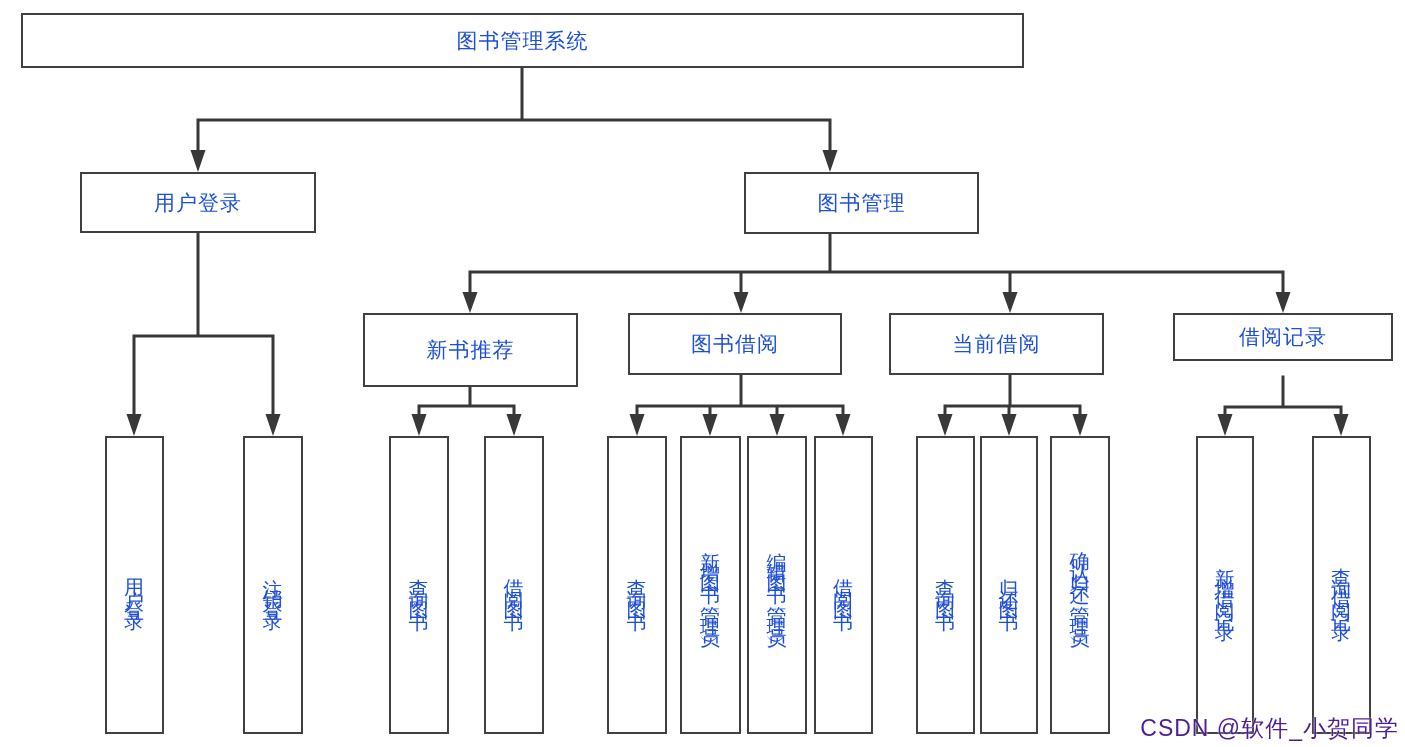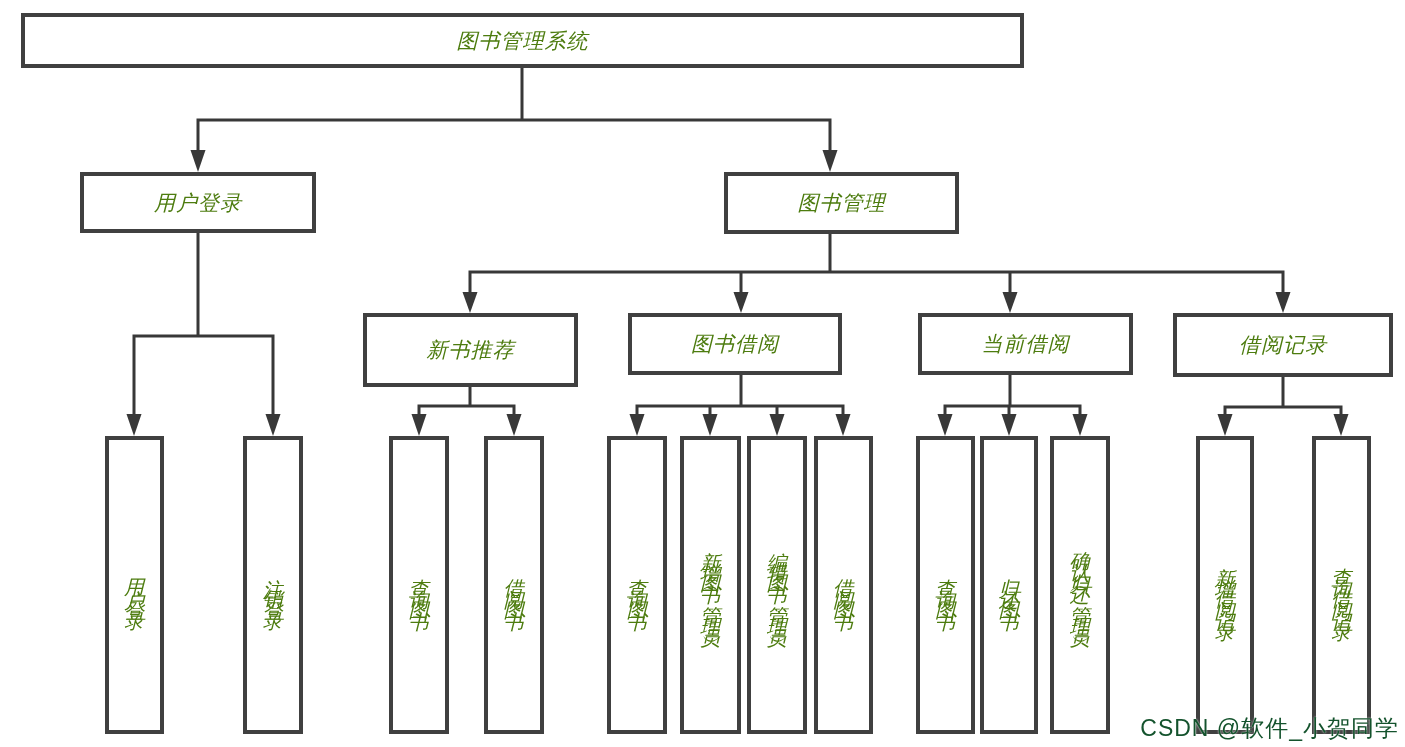--- a/index.html
+++ b/index.html
@@ -24,46 +24,45 @@
     stroke-linecap: square;
   }
   .connectors polygon {
     fill: #383838;
     stroke: none;
   }
   .box {
     position: absolute;
     box-sizing: border-box;
     background: #ffffff;
-    border: 4px solid #404040;
+    border: 2px solid #404040;
     display: flex;
     align-items: center;
     justify-content: center;
-    color: #4d7c0f;
-    font-style: italic;
+    color: #1d4ed8;
   }
   .hbox {
     font-size: 21px;
     letter-spacing: 1px;
     white-space: nowrap;
   }
   .vbox {
     writing-mode: vertical-rl;
     text-orientation: upright;
     font-size: 20px;
     letter-spacing: 0.55em;
     line-height: 1;
   }
   .watermark {
     position: absolute;
     right: 6px;
     bottom: 3px;
     font-size: 23px;
     letter-spacing: 1px;
-    color: #14532d;
+    color: #4c1d95;
     text-shadow: 0 0 2px #ffffff;
     z-index: 10;
     white-space: nowrap;
   }
 </style>
 </head>
 <body>
 
 <div class="canvas">
 
@@ -113,26 +112,26 @@
     <g>
       <path d="M1283 377 V407 M1225 407 H1341 M1225 407 V416 M1341 407 V416"></path>
       <polygon points="1217.5,414 1232.5,414 1225,436"></polygon>
       <polygon points="1333.5,414 1348.5,414 1341,436"></polygon>
     </g>
   </svg>
 
   <div class="box hbox" style="left:21px;top:13px;width:1003px;height:55px">图书管理系统</div>
 
   <div class="box hbox" style="left:80px;top:172px;width:236px;height:61px">用户登录</div>
-  <div class="box hbox" style="left:724px;top:172px;width:235px;height:62px">图书管理</div>
+  <div class="box hbox" style="left:744px;top:172px;width:235px;height:62px">图书管理</div>
 
   <div class="box hbox" style="left:363px;top:313px;width:215px;height:74px">新书推荐</div>
   <div class="box hbox" style="left:628px;top:313px;width:214px;height:62px">图书借阅</div>
-  <div class="box hbox" style="left:918px;top:313px;width:215px;height:62px">当前借阅</div>
-  <div class="box hbox" style="left:1173px;top:313px;width:220px;height:64px">借阅记录</div>
+  <div class="box hbox" style="left:889px;top:313px;width:215px;height:62px">当前借阅</div>
+  <div class="box hbox" style="left:1173px;top:313px;width:220px;height:48px">借阅记录</div>
 
   <div class="box vbox" style="left:105px;top:436px;width:59px;height:298px">用户登录</div>
   <div class="box vbox" style="left:243px;top:436px;width:60px;height:298px">注销登录</div>
 
   <div class="box vbox" style="left:389px;top:436px;width:60px;height:298px">查询图书</div>
   <div class="box vbox" style="left:484px;top:436px;width:60px;height:298px">借阅图书</div>
 
   <div class="box vbox" style="left:607px;top:436px;width:60px;height:298px">查询图书</div>
   <div class="box vbox" style="left:680px;top:436px;width:61px;height:298px">新增图书（管理员）</div>
   <div class="box vbox" style="left:747px;top:436px;width:60px;height:298px">编辑图书（管理员）</div>

